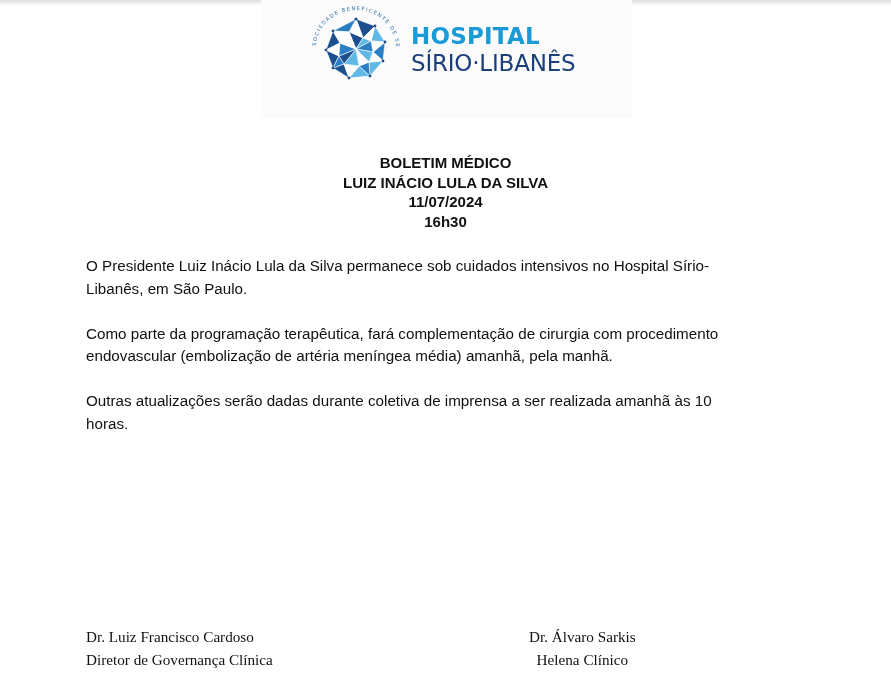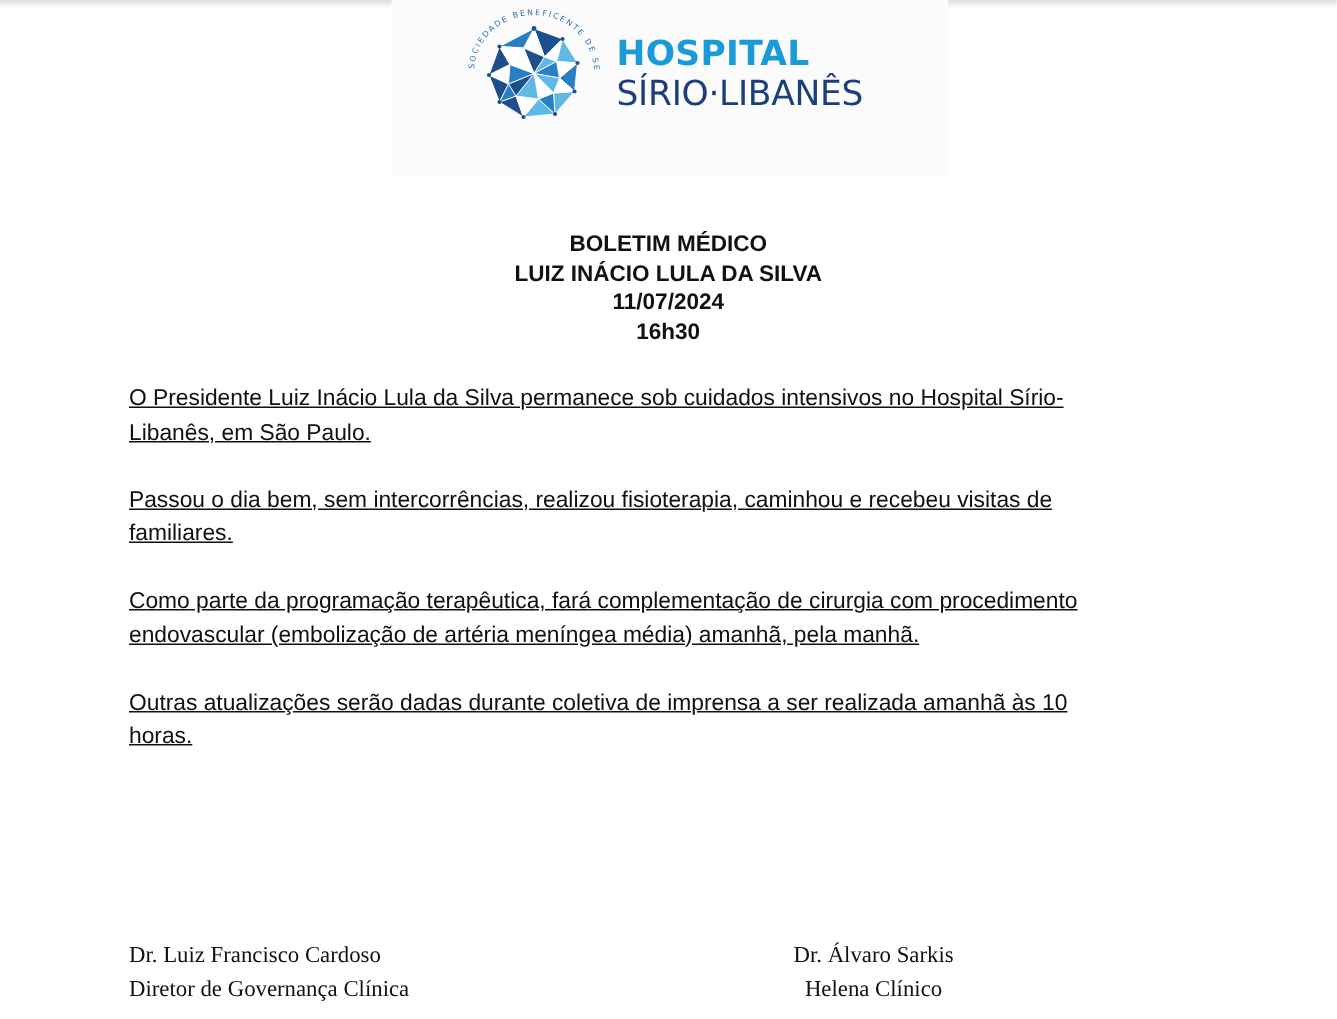--- a/index.html
+++ b/index.html
@@ -62,21 +62,20 @@
       line-height: 19.5px;
       margin-top: 33px;
     }
     .heading-block div { white-space: nowrap; }
     .body-text {
       position: absolute;
       left: 86px; top: 255px;
       width: 720px;
       font-size: 15.2px;
       line-height: 22.5px;
-      text-decoration: underline;
     }
     .body-text p {
       margin: 0 0 22.5px 0;
     }
     .sig {
       position: absolute;
       top: 626px;
       font-size: 15.2px;
       line-height: 22.5px;
       white-space: nowrap;
@@ -152,24 +151,20 @@
   <div>11/07/2024</div>
   <div>16h30</div>
 </div>
 
 <div class="body-text">
   <p>
     <span>O Presidente Luiz Inácio Lula da Silva permanece sob cuidados intensivos no Hospital Sírio-</span><br>
     <span>Libanês, em São Paulo.</span>
   </p>
   <p>
-    <span>Passou o dia bem, sem intercorrências, realizou fisioterapia, caminhou e recebeu visitas de</span><br>
-    <span>familiares.</span>
-  </p>
-  <p>
     <span>Como parte da programação terapêutica, fará complementação de cirurgia com procedimento</span><br>
     <span>endovascular (embolização de artéria meníngea média) amanhã, pela manhã.</span>
   </p>
   <p>
     <span>Outras atualizações serão dadas durante coletiva de imprensa a ser realizada amanhã às 10</span><br>
     <span>horas.</span>
   </p>
 </div>
 
 <div class="sig sig-left">

